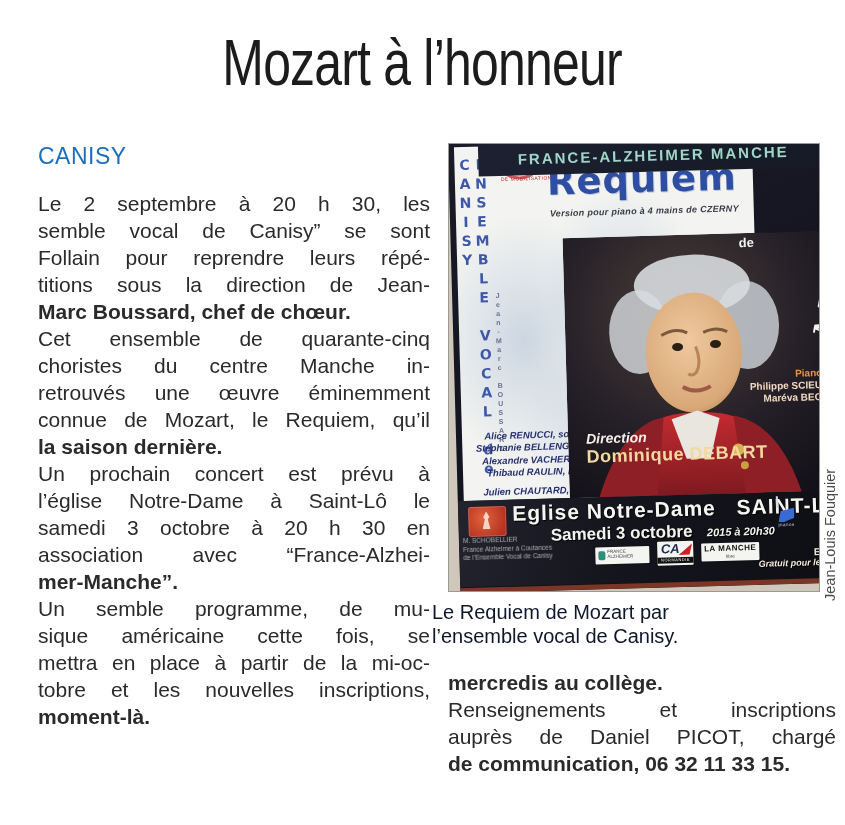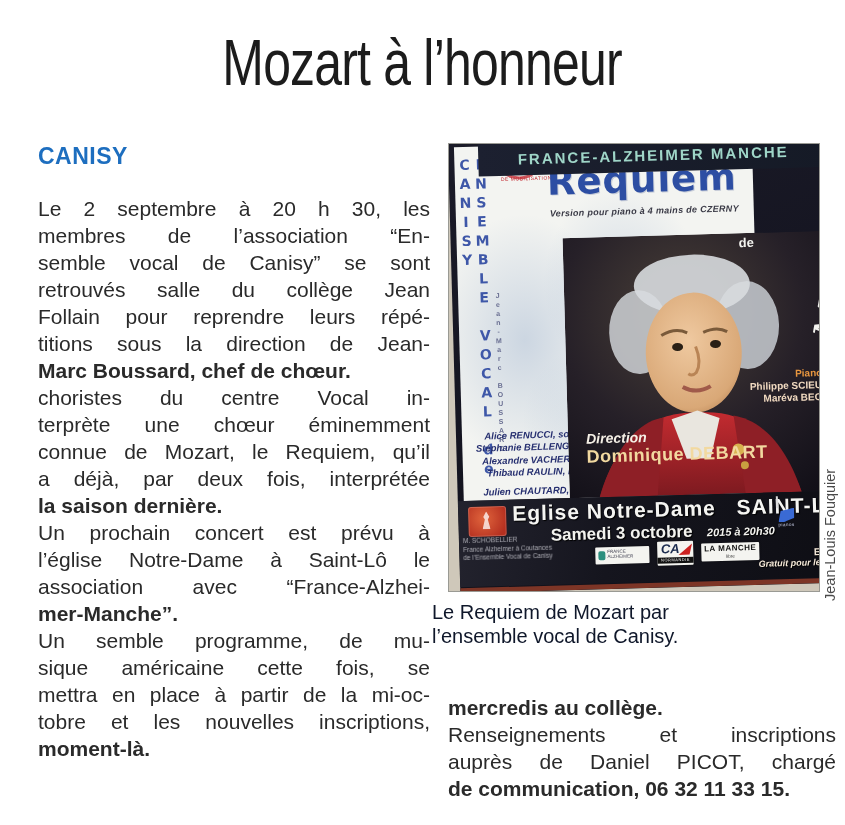--- a/index.html
+++ b/index.html
@@ -16,24 +16,24 @@
   .headline span{
     display:inline-block;
     font-size:64px;font-weight:400;color:#1c1c1c;
     letter-spacing:-1px;
     transform:scaleX(0.78);transform-origin:center;
     white-space:nowrap;
   }
   
   .col-left{position:absolute;left:38px;top:143px;width:392px;}
   .section-head{
-    font-size:23px;font-weight:700;color:#1d6ebf;letter-spacing:.5px;
+    font-size:23px;font-weight:400;color:#1d6ebf;letter-spacing:.5px;
     margin-bottom:20px;
   }
-  .bodytext{font-size:21px;line-height:27px;color:#2a2a2a;margin-top:25px;}
+  .bodytext{font-size:21px;line-height:27px;color:#2a2a2a;}
   .jline{text-align:justify;text-align-last:justify;white-space:normal;}
   .jline.last{text-align-last:left;font-weight:bold;}
   
   .photo{
     position:absolute;left:448px;top:143px;width:372px;height:449px;
     background:#cfc8ba;border:1px solid #9a9a94;box-sizing:border-box;
     overflow:hidden;
   }
   .poster{
     position:absolute;left:5px;top:-8px;width:380px;height:452px;
@@ -192,33 +192,32 @@
 <body>
 
 <div class="headline">
   <span>Mozart à l’honneur</span>
 </div>
 
 <div class="col-left">
   <div class="section-head">CANISY</div>
   <div class="bodytext" id="left-body">
       <div class="jline">Le 2 septembre à 20 h 30, les</div>
-      <div class="jline">membres de l’association “En-</div>
       <div class="jline">semble vocal de Canisy” se sont</div>
-      <div class="jline">retrouvés salle du collège Jean</div>
       <div class="jline">Follain pour reprendre leurs répé-</div>
       <div class="jline">titions sous la direction de Jean-</div>
       <div class="jline last">Marc Boussard, chef de chœur.</div>
-      <div class="jline">choristes du centre Vocal in-</div>
-      <div class="jline">terprète une chœur éminemment</div>
+      <div class="jline">Cet ensemble de quarante-cinq</div>
+      <div class="jline">choristes du centre Manche in-</div>
+      <div class="jline">retrouvés une œuvre éminemment</div>
       <div class="jline">connue de Mozart, le Requiem, qu’il</div>
-      <div class="jline">a déjà, par deux fois, interprétée</div>
       <div class="jline last">la saison dernière.</div>
       <div class="jline">Un prochain concert est prévu à</div>
       <div class="jline">l’église Notre-Dame à Saint-Lô le</div>
+      <div class="jline">samedi 3 octobre à 20 h 30 en</div>
       <div class="jline">association avec “France-Alzhei-</div>
       <div class="jline last">mer-Manche”.</div>
       <div class="jline">Un semble programme, de mu-</div>
       <div class="jline">sique américaine cette fois, se</div>
       <div class="jline">mettra en place à partir de la mi-oc-</div>
       <div class="jline">tobre et les nouvelles inscriptions,</div>
       <div class="jline last">moment-là.</div>
     </div>
 </div>
 

